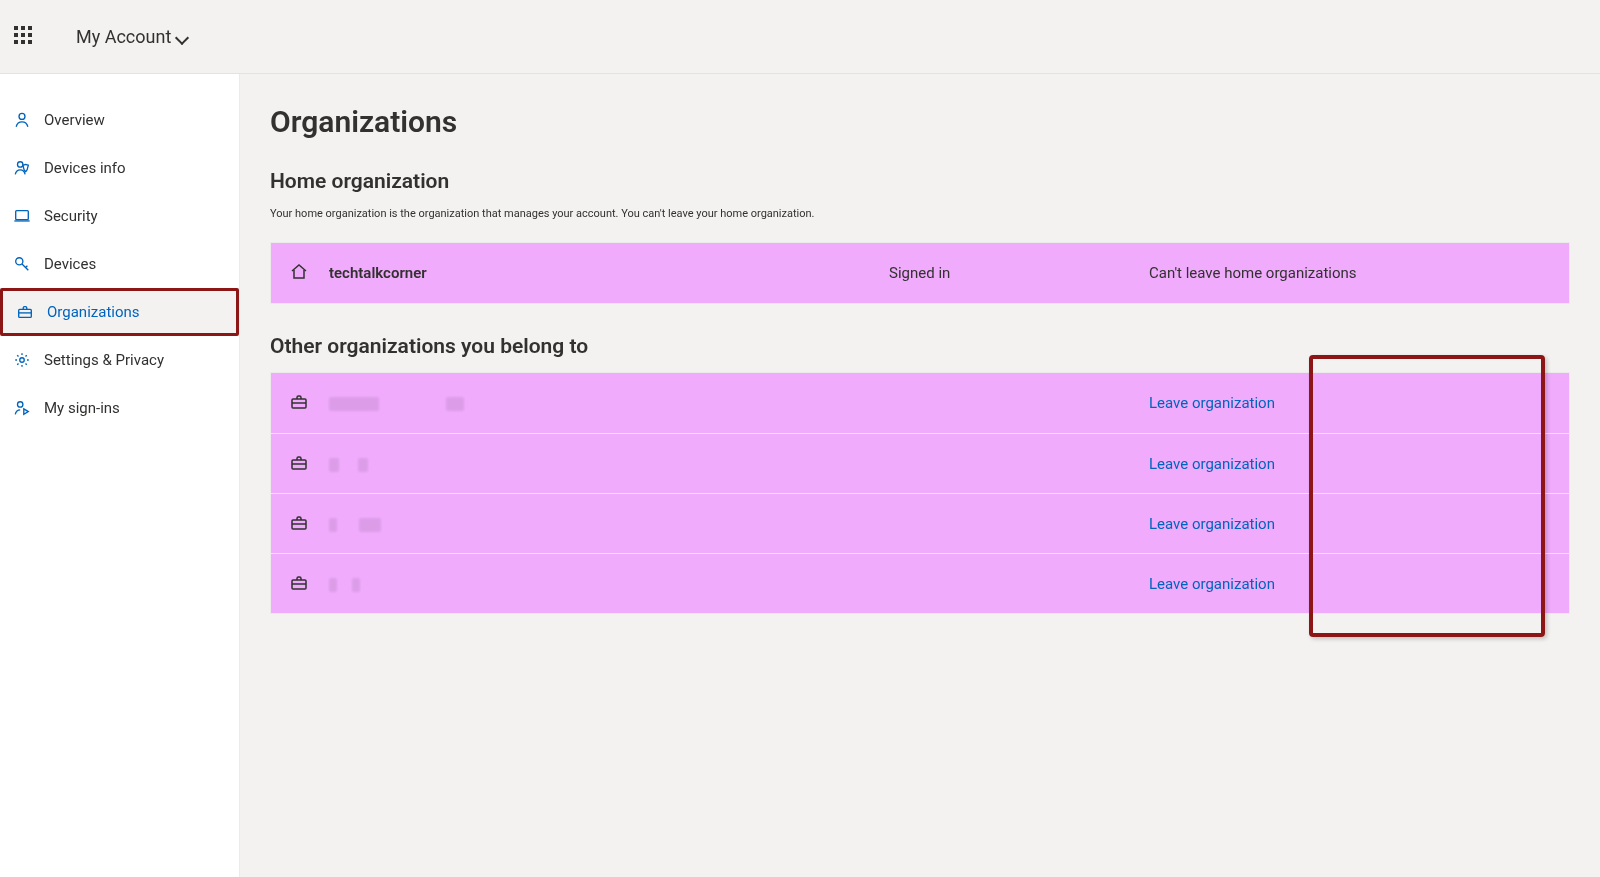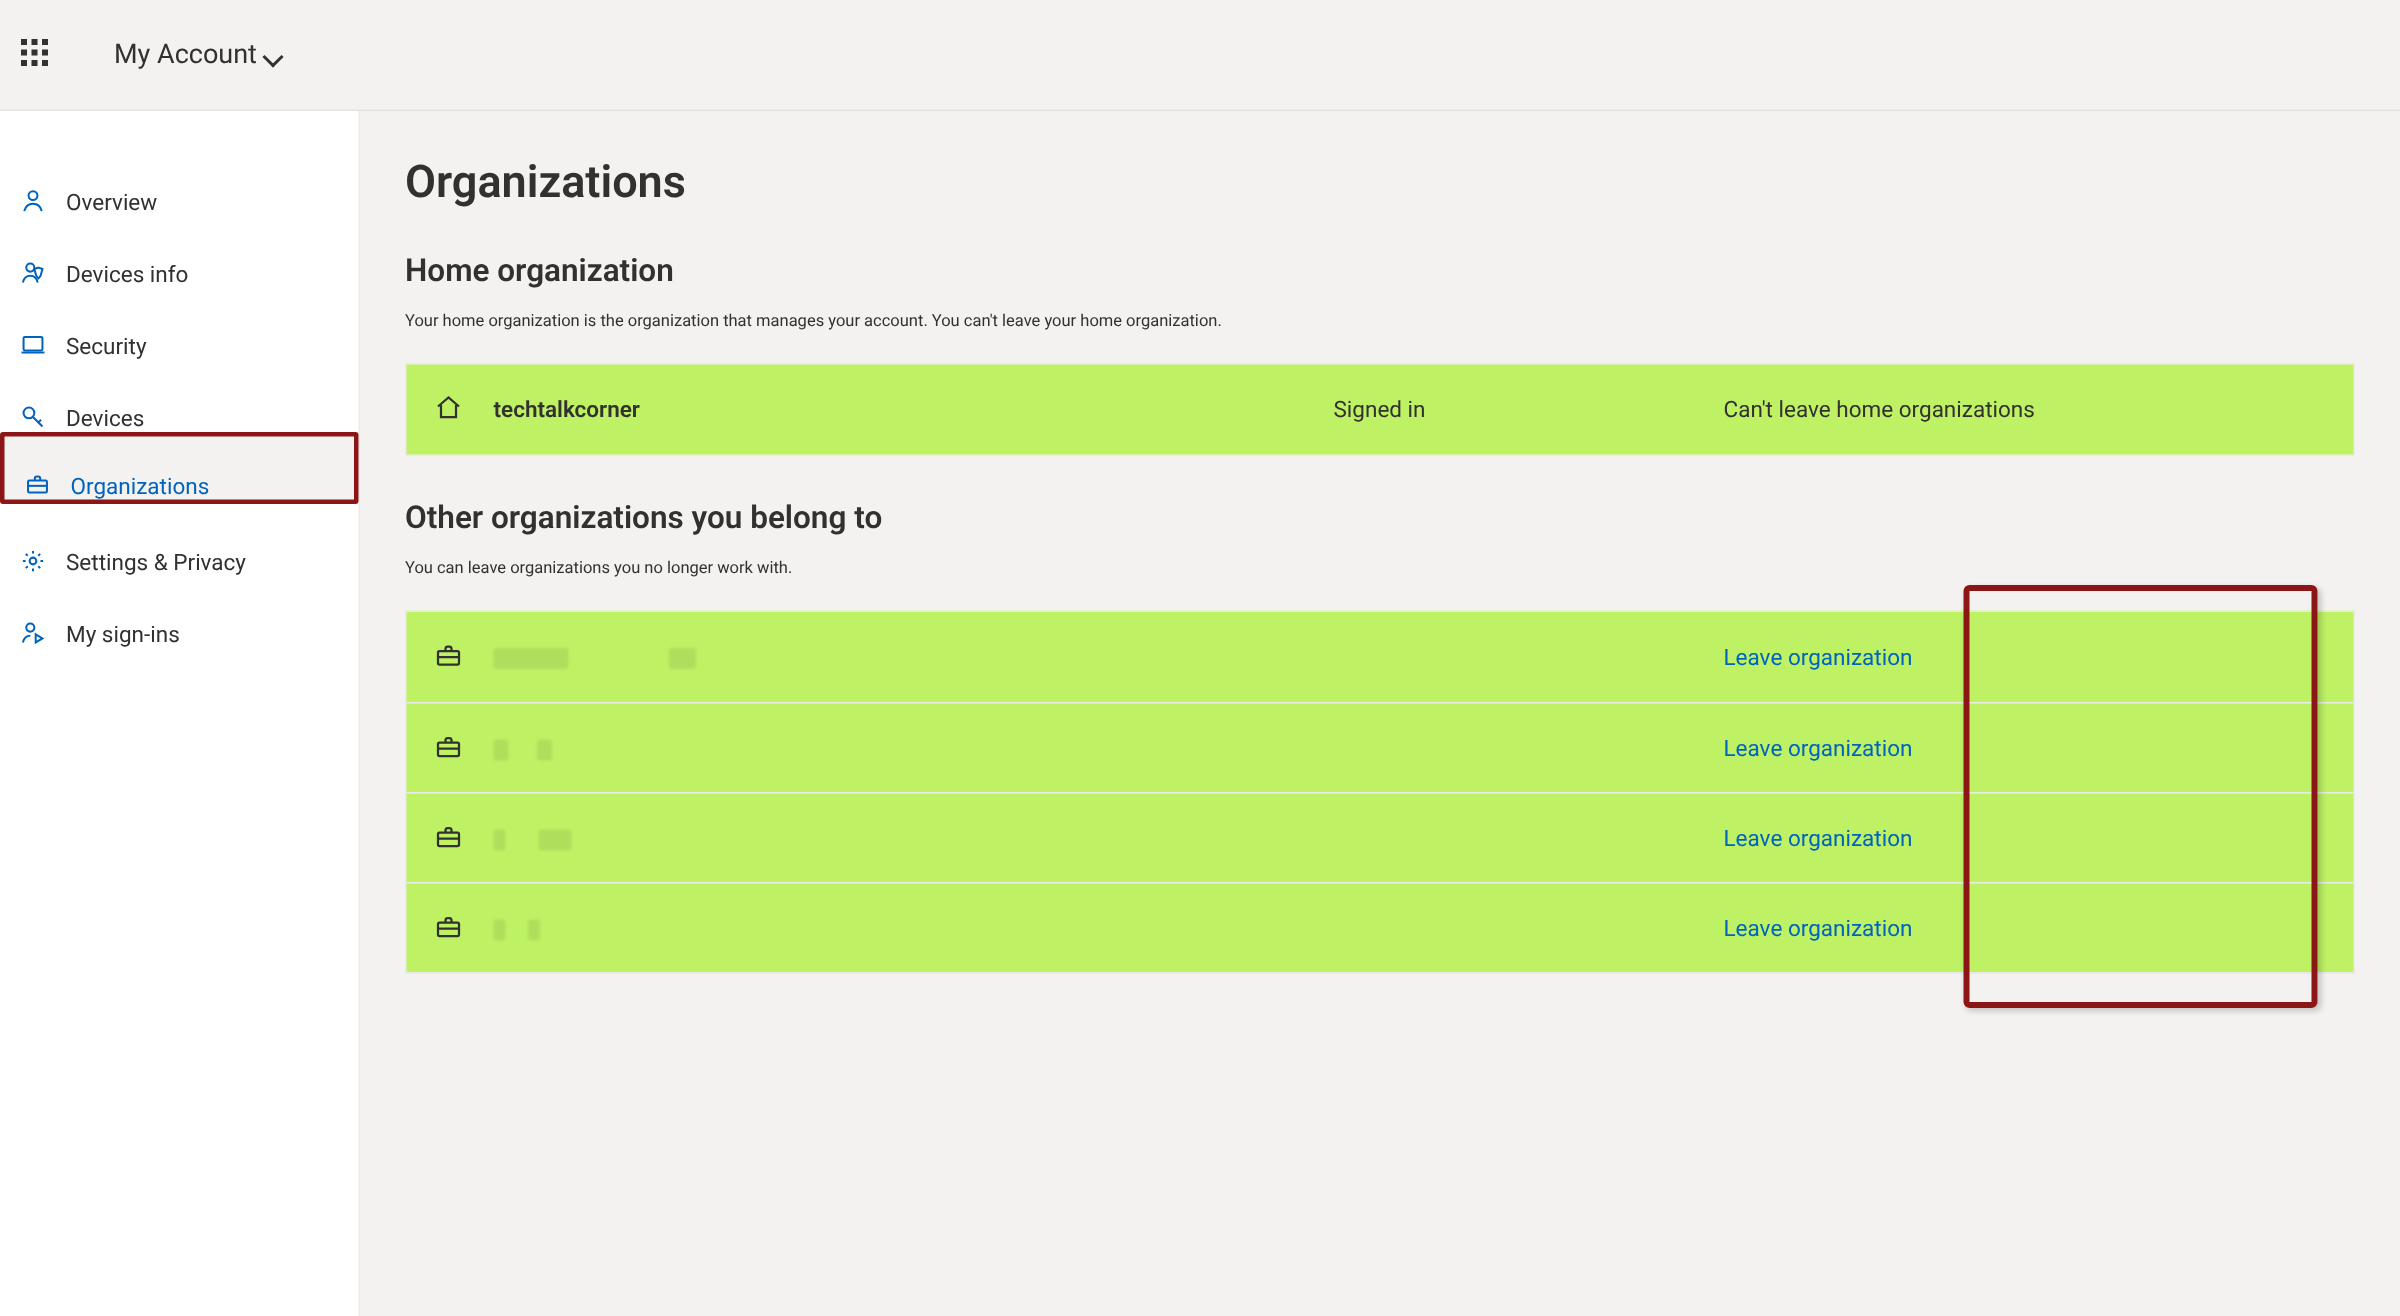--- a/index.html
+++ b/index.html
@@ -60,21 +60,21 @@
 
   .layout { display:flex; min-height: calc(100vh - 56px);}
   .sidebar {
     width: 240px;
     min-width:240px;
     background:#ffffff;
     border-right:1px solid var(--border);
     padding-top: 22px;
   }
   .nav-item{
-    display:flex; align-items:flex-end;
+    display:flex; align-items:center;
     height: 48px;
     padding: 0 10px 0 12px;
     font-size:15px;
     color:#323130;
     cursor:pointer;
     text-decoration:none;
   }
   .nav-item.active{
     color: var(--link);
     background: var(--bg-grey);
@@ -100,21 +100,21 @@
   h1.page-title{
     font-size:30px; font-weight:600; margin:0 0 26px 0; color:#323130;
   }
   h2.section-title{
     font-size:21px; font-weight:600; margin:30px 0 14px 0; color:#323130;
   }
   p.section-desc{
     font-size:11px; color:#323130; margin:0 0 22px 0; max-width:900px;
   }
   .card{
-    background:#bef264;
+    background:#f0abfc;
     border:1px solid var(--border);
     margin-right:30px;
   }
   .org-row{
     display:flex; align-items:center;
     height:60px;
     border-top:1px solid var(--border);
     padding:0 24px 0 18px;
     font-size:15px;
   }
@@ -258,21 +258,20 @@
               <path d="M5 8v8h10V8"></path>
           </svg>
         </span>
         <div class="name-col">techtalkcorner</div>
         <div class="status-col">Signed in</div>
         <div class="action-col">Can't leave home organizations</div>
       </div>
     </div>
 
     <h2 class="section-title">Other organizations you belong to</h2>
-    <p class="section-desc">You can leave organizations you no longer work with.</p>
 
     <div class="card other-list" style="position:relative;">
       <div class="org-row">
         <span class="row-icon">
           <svg viewBox="0 0 20 20" width="20" height="20" fill="none" stroke="currentColor" stroke-width="1.5">
             <rect x="3" y="7" width="14" height="9" rx="1"></rect>
               <path d="M8 7V5.5A1.5 1.5 0 0 1 9.5 4h1A1.5 1.5 0 0 1 12 5.5V7"></path>
               <path d="M3 11h14"></path>
           </svg>
         </span>

